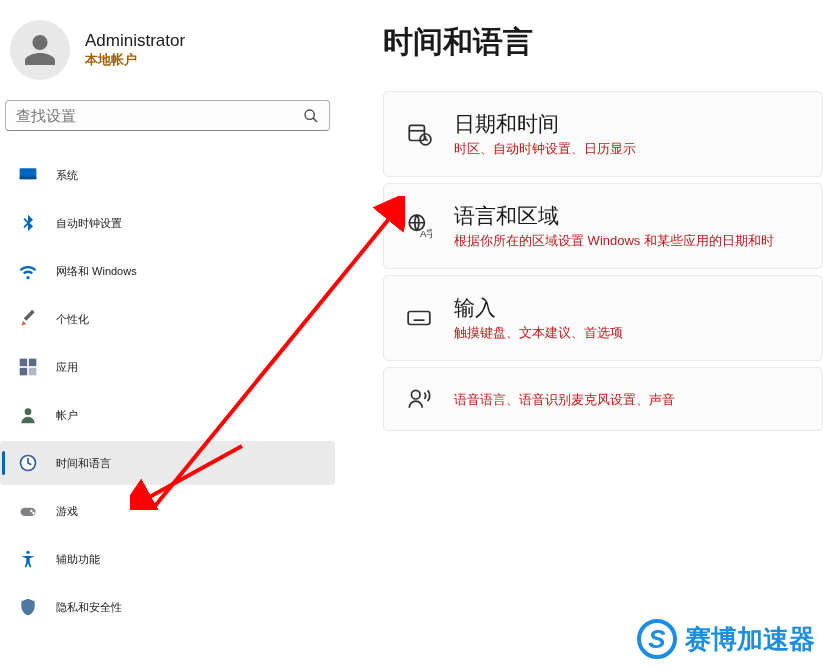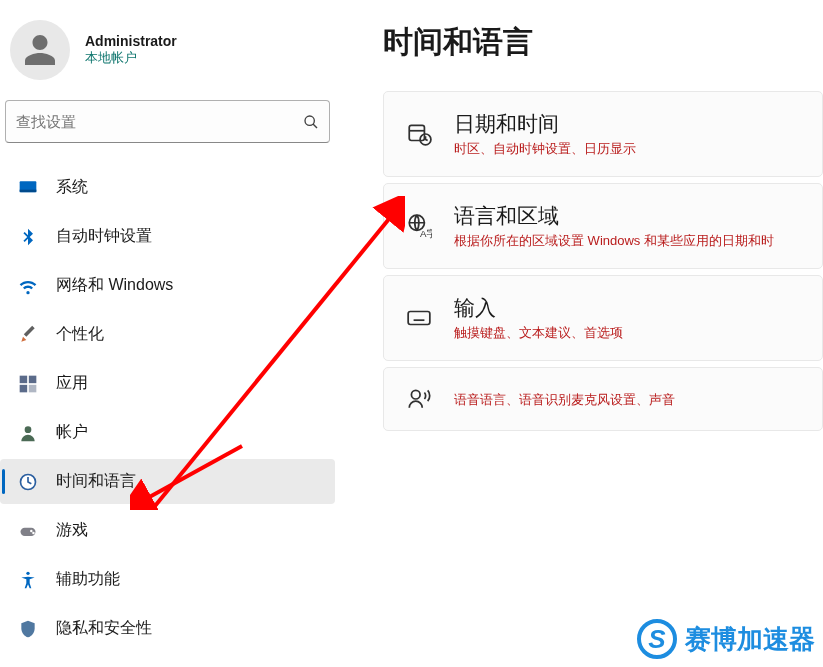--- a/index.html
+++ b/index.html
@@ -27,45 +27,45 @@
     }
     .avatar {
       width: 60px; height: 60px;
       border-radius: 50%;
       background: #e8e8e8;
       display: flex;
       align-items: center;
       justify-content: center;
     }
     .avatar svg { width: 36px; height: 36px; fill: #6e6e6e; }
-    .user-name { font-size: 14px; font-weight: 700; }
-    .user-sub { font-size: 13px; color: #0f766e; }
+    .user-name { font-size: 17px; font-weight: 400; }
+    .user-sub { font-size: 13px; color: #a16207; font-weight: bold; }
     .search-wrap { padding: 0 5px 20px 5px; }
     .search-box {
       display: flex; align-items: center;
       border: 1px solid #b0b0b0;
       border-bottom: 1.5px solid #888;
       border-radius: 4px;
-      padding: 12px 10px;
+      padding: 6px 10px;
       background: #fdfdfd;
     }
     .search-box input {
       flex: 1; border: none; outline: none;
       font-size: 15px; background: transparent;
       font-family: inherit;
     }
     .search-box .icon { width: 16px; height: 16px; }
     .nav { display: flex; flex-direction: column; }
     .nav-item {
       display: flex; align-items: center;
       gap: 18px;
       padding: 12px 10px 12px 18px;
       margin: 2px 0;
       border-radius: 4px;
-      font-size: 16px;
+      font-size: 11px;
       cursor: pointer;
       position: relative;
     }
     .nav-item.selected {
       background: #eaeaea;
     }
     .nav-item.selected::before {
       content: "";
       position: absolute;
       left: 2px; top: 10px; bottom: 10px;

